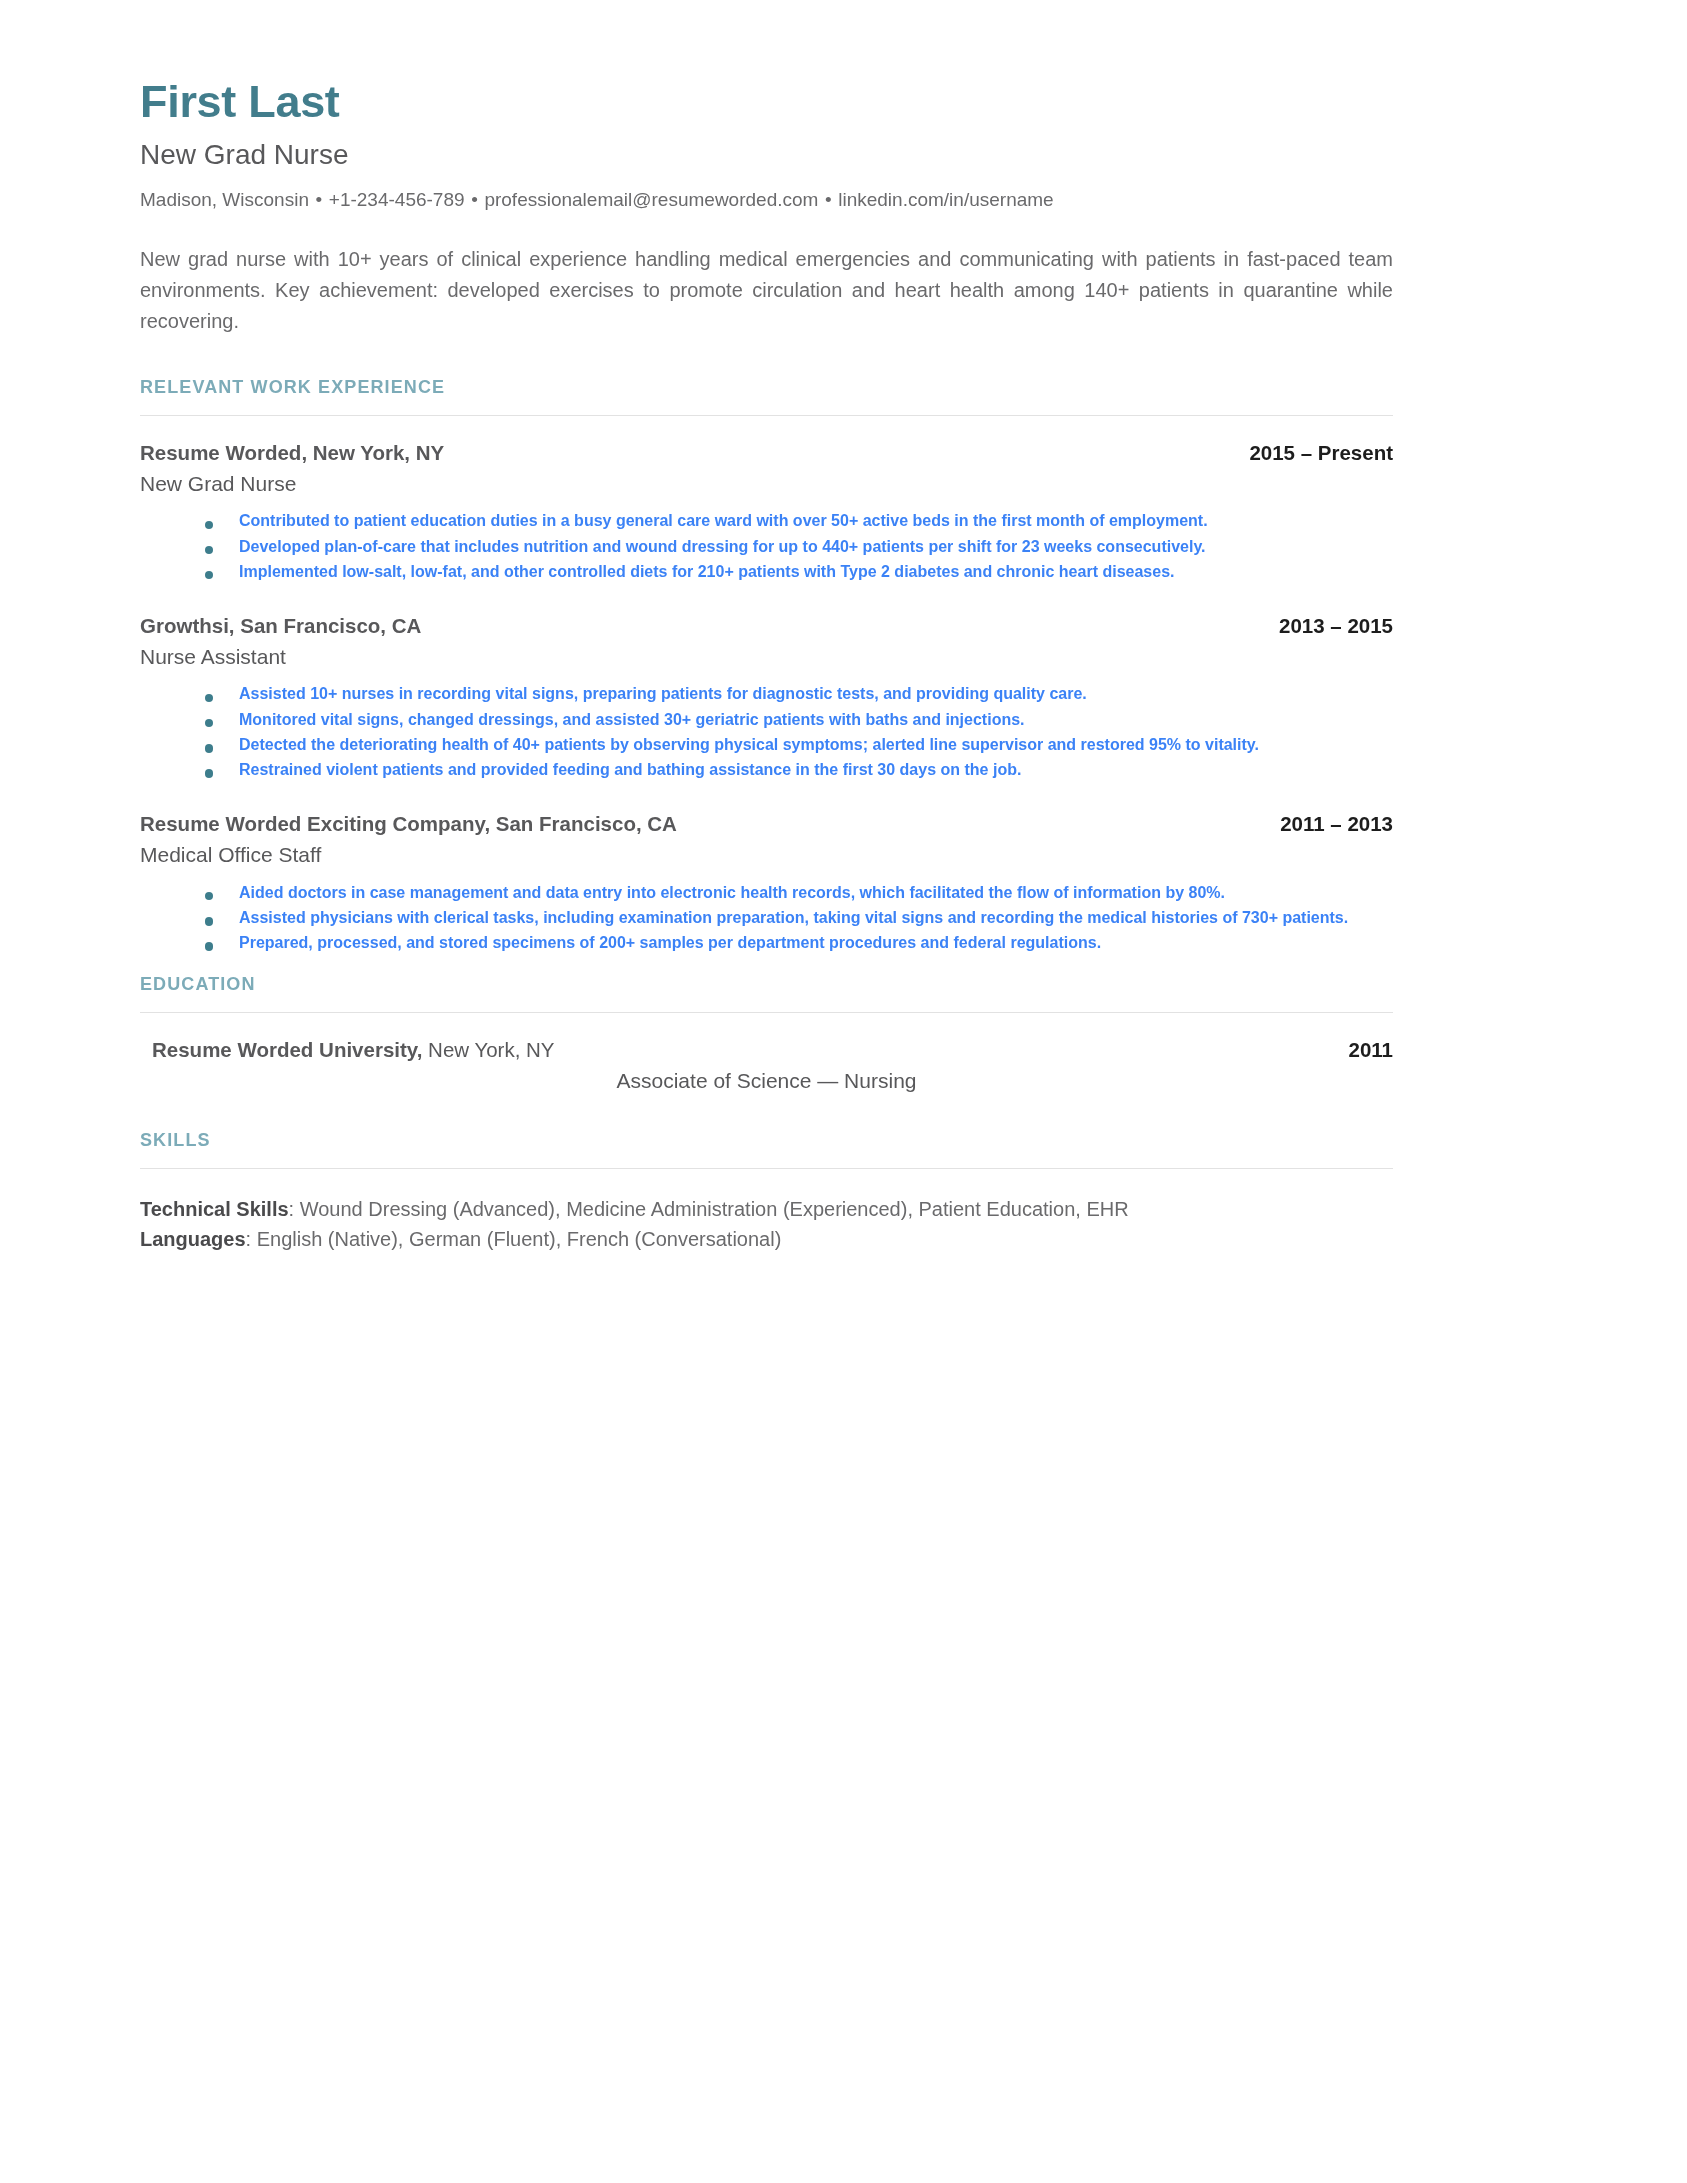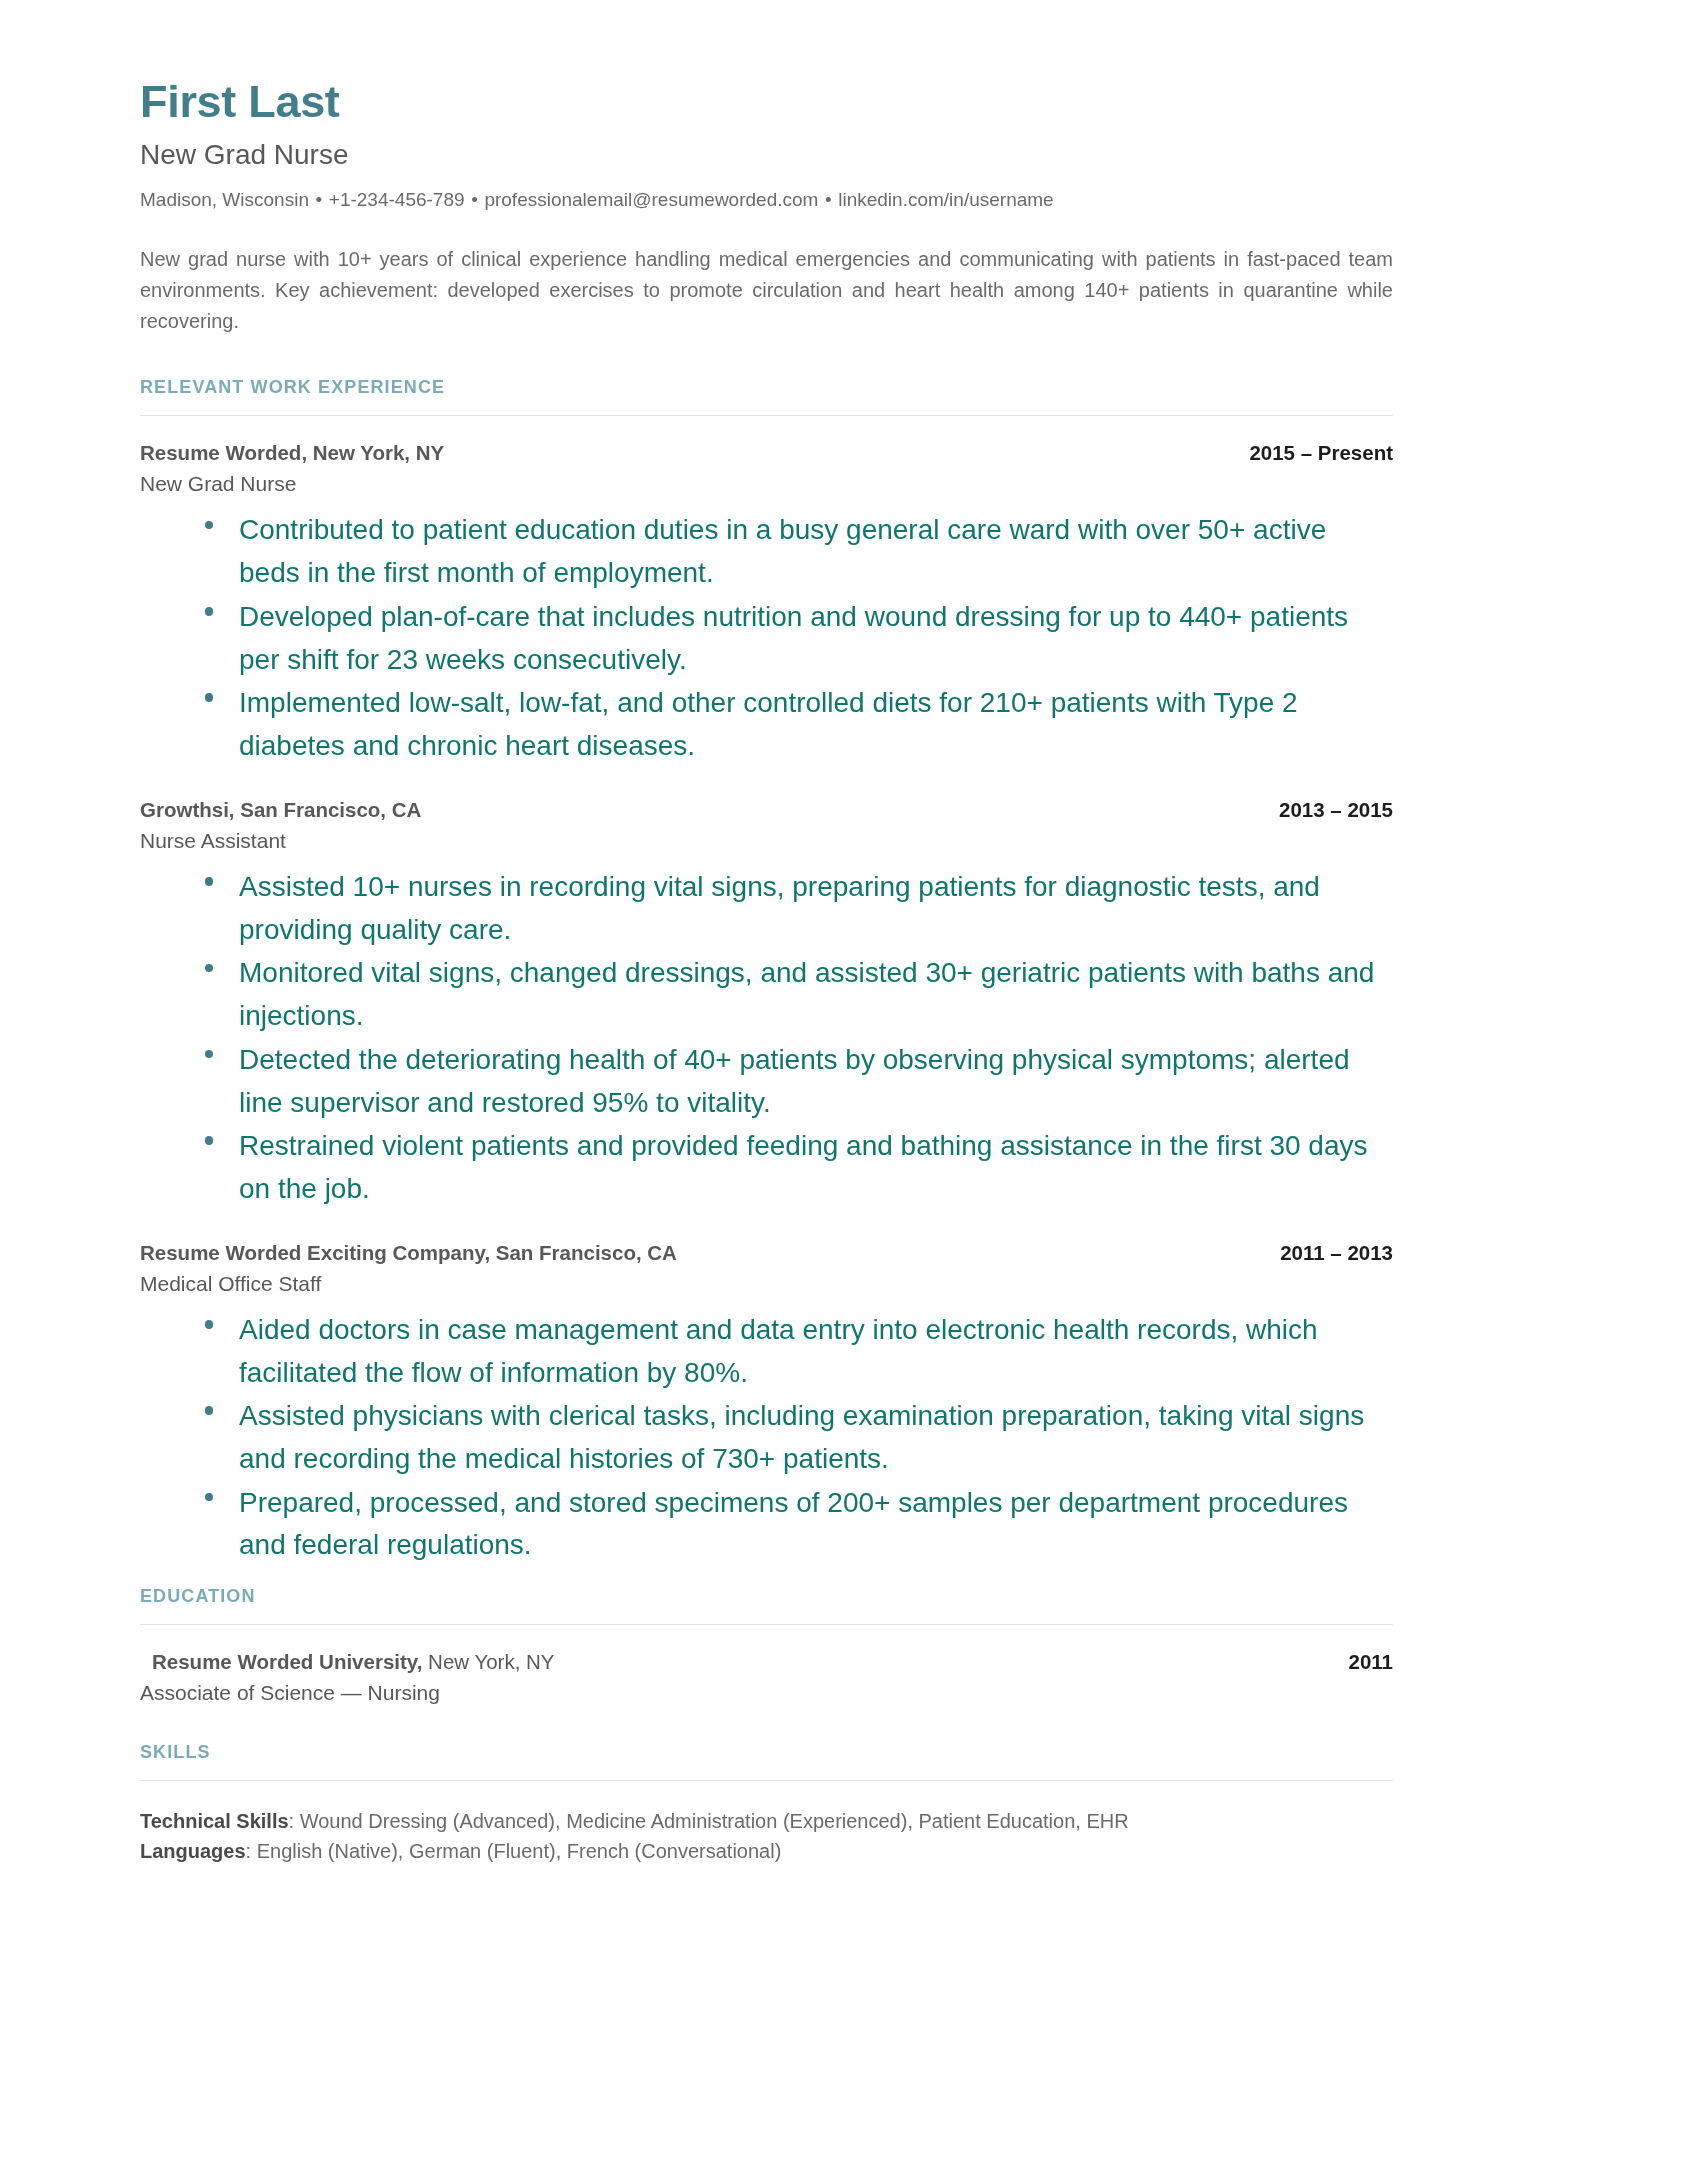--- a/index.html
+++ b/index.html
@@ -100,25 +100,26 @@
     margin-bottom: 13.2px;
   }
 
   ul.bullets {
     list-style: none;
     margin: 0 0 30px 0;
     padding: 0 0 0 62px;
   }
   ul.bullets li {
     position: relative;
-    font-size: 28px;
-    color: #0f766e;
+    font-size: 16px;
+    color: #3b82f6;
     line-height: 1.53;
     margin-bottom: 0.7px;
     padding-left: 37px;
+    font-weight: bold;
   }
   ul.bullets li::before {
     content: "";
     position: absolute;
     left: 2.6px;
     top: 11.2px;
     width: 8.6px;
     height: 8.6px;
     border-radius: 50%;
     background: #3d7d8c;
@@ -144,20 +145,21 @@
     font-size: 20.5px;
     font-weight: bold;
     color: #1d1d1d;
     line-height: 1.2;
   }
   .edu-degree {
     font-size: 21px;
     color: #58585a;
     line-height: 1.2;
     margin-bottom: 37px;
+    text-align: center;
   }
 
   
   .skill-line {
     font-size: 20px;
     color: #6a6a6c;
     line-height: 1.5;
   }
   .skill-label {
     font-weight: bold;

